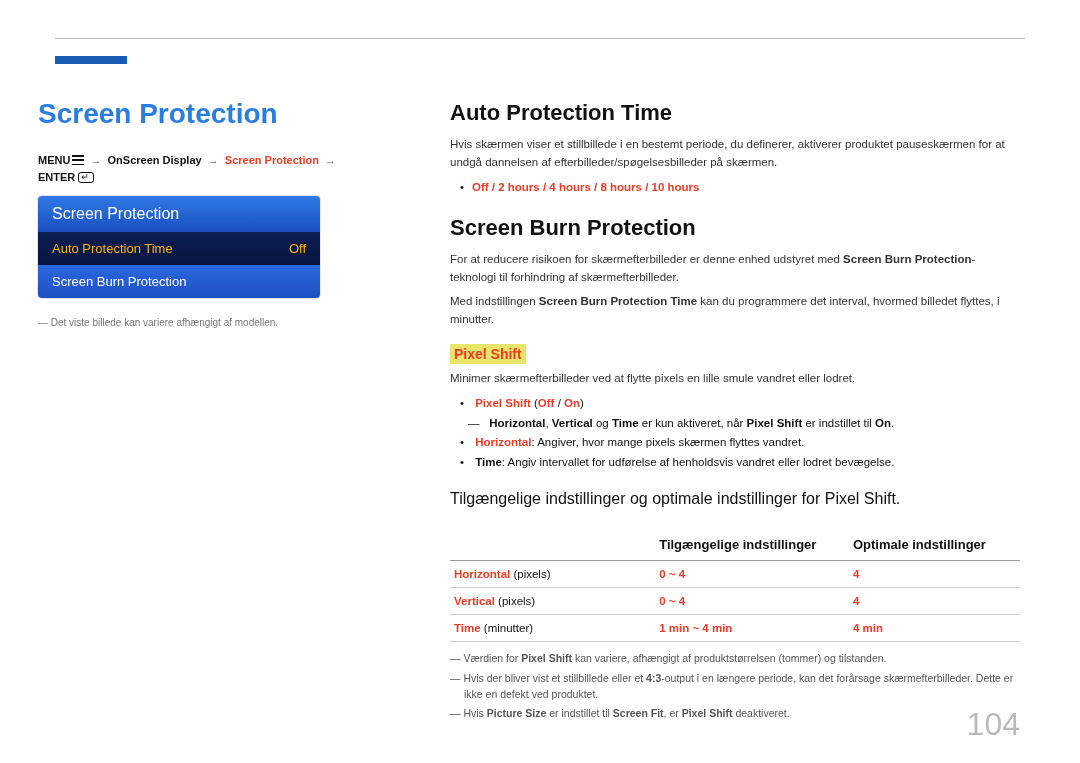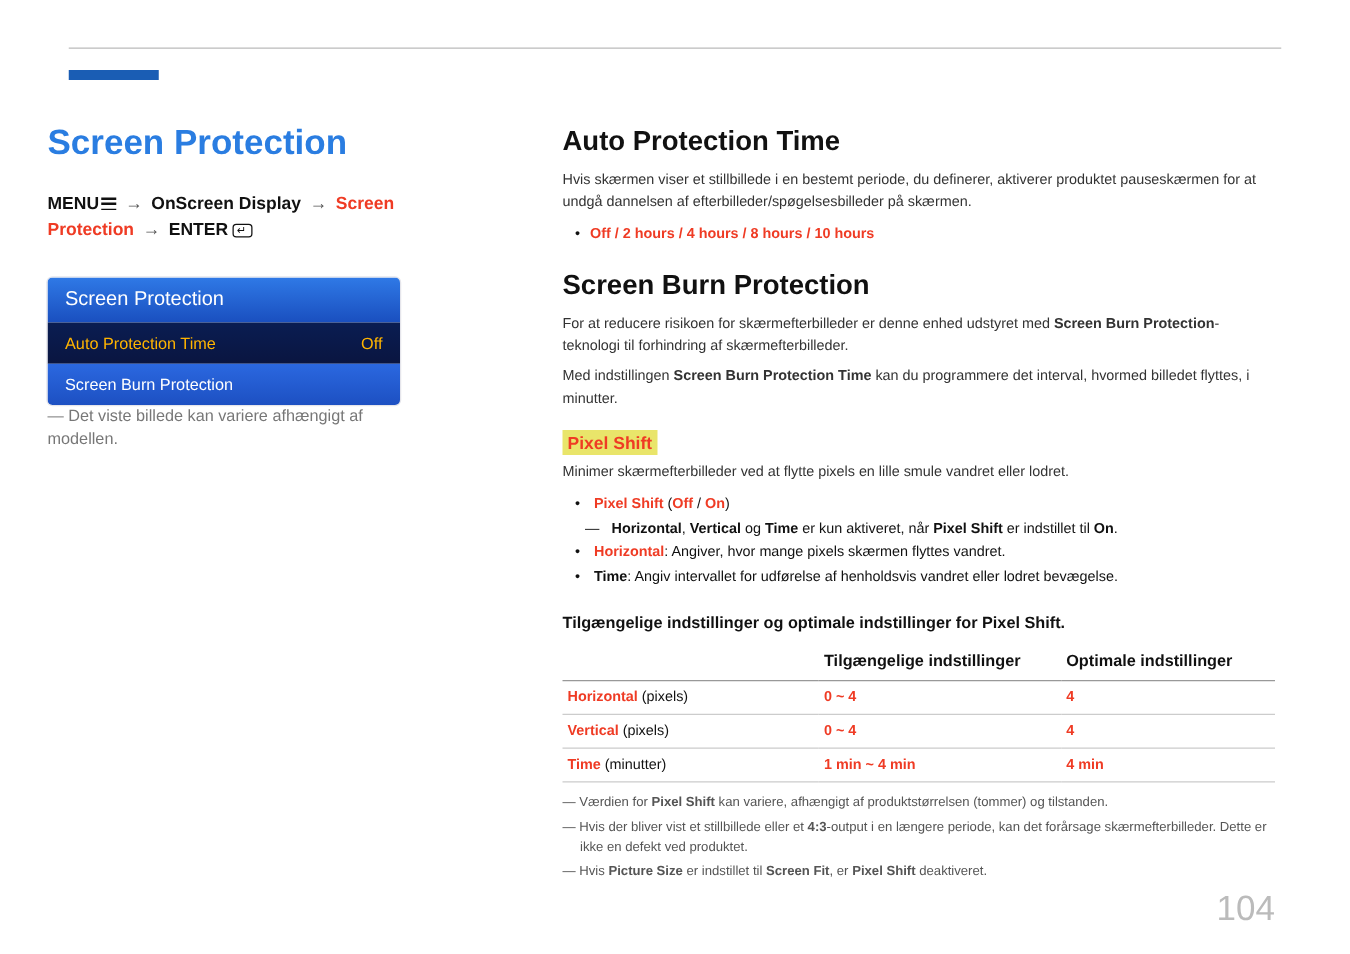--- a/index.html
+++ b/index.html
@@ -33,22 +33,22 @@
     top: 98px;
     width: 305px;
   }
   .left-title {
     color: #2a7de1;
     font-size: 28px;
     font-weight: 600;
     margin-bottom: 22px;
   }
   .breadcrumb {
-    font-size: 14px;
-    margin-bottom: 28px;
+    font-size: 11px;
+    margin-bottom: 11px;
     line-height: 1.5;
   }
   .breadcrumb .bold { font-weight: 700; color: #111; }
   .breadcrumb .red { color: #ef3b24; font-weight: 600; }
   .breadcrumb .arrow { color: #555; padding: 0 3px; }
   .breadcrumb .enter-icon {
     display: inline-block;
     border: 1.4px solid #111;
     border-radius: 3px;
     width: 16px; height: 11px;
@@ -102,22 +102,23 @@
     color: #ffb400;
   }
   .osd-row.item {
     background: linear-gradient(#1f5ad0, #1443a8);
     color: #fff;
   }
   .osd-row.item.alt {
     background: linear-gradient(#2b68e0, #1d50c2);
   }
   .footnote {
-    font-size: 13px;
+    font-size: 10px;
     color: #777;
+    margin-top: 18px;
     line-height: 1.4;
   }
   .footnote::before {
     content: "― ";
     color: #888;
   }
 
   .right-col {
     position: absolute;
     left: 450px;
@@ -168,23 +169,23 @@
     background: #e9e56a;
     color: #ef3b24;
     font-weight: 700;
     padding: 2px 4px;
     font-size: 14px;
     display: inline-block;
     margin: 10px 0 6px 0;
   }
   .section-gap { margin-top: 18px; }
   .sub-heading {
-    font-size: 13px;
-    font-weight: 700;
-    margin: 10px 0 10px 0;
+    font-size: 16px;
+    font-weight: 400;
+    margin: 10px 0 23px 0;
   }
   table.ps {
     width: 100%;
     border-collapse: collapse;
     font-size: 11.5px;
     margin-top: 6px;
   }
   table.ps th {
     text-align: left;
     font-weight: 700;
@@ -209,21 +210,21 @@
     text-indent: -14px;
     margin-bottom: 3px;
   }
   .notes .note::before {
     content: "― ";
   }
   .page-num {
     position: absolute;
     right: 60px;
     bottom: 20px;
-    font-size: 28px;
+    font-size: 32px;
     color: #bbb;
     font-weight: 300;
   }
 </style>
 </head>
 <body>
 
 <div class="top-border"></div>
 <div class="accent-bar"></div>
 

